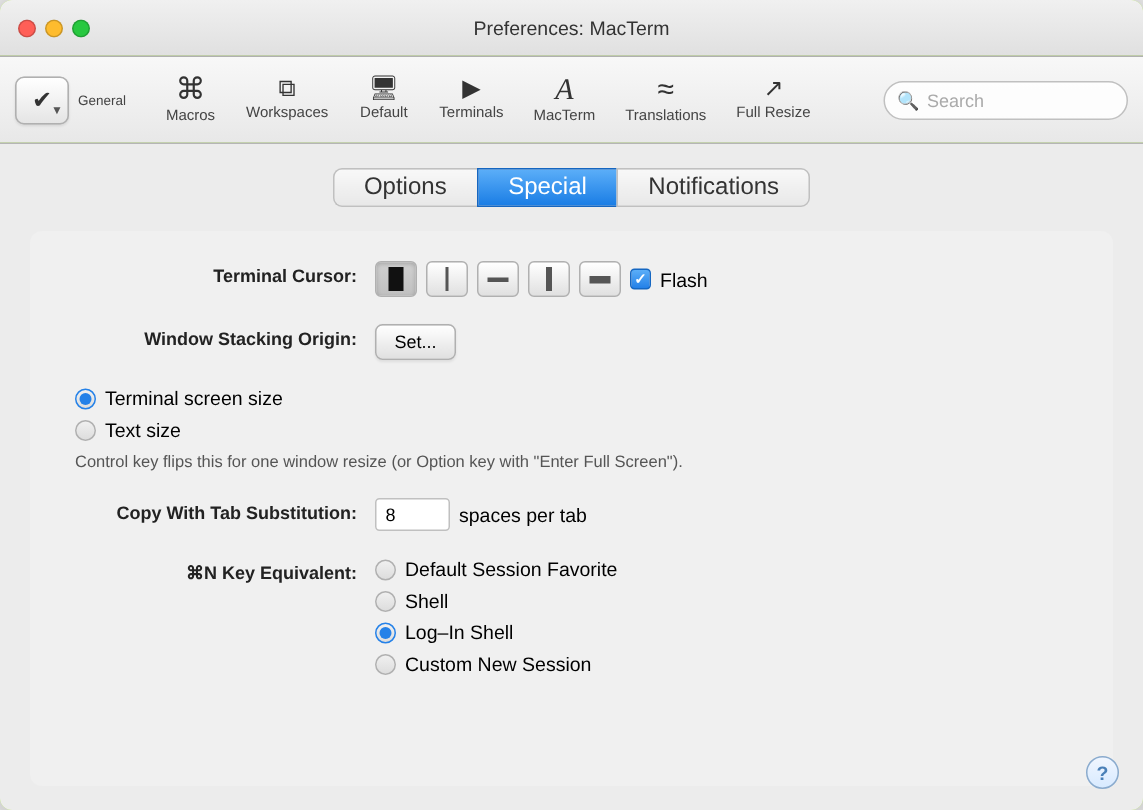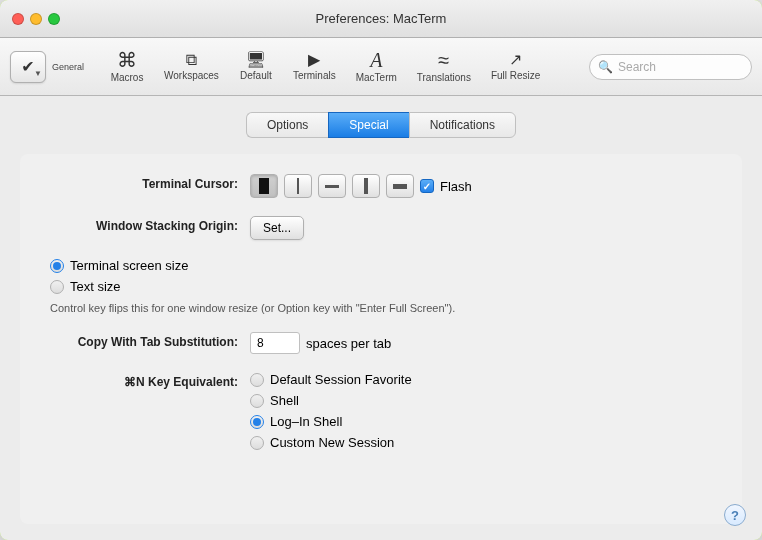--- a/index.html
+++ b/index.html
@@ -153,21 +153,21 @@
       display: flex;
       justify-content: center;
       gap: 0;
       margin-bottom: 4px;
     }
     .tab-btn {
       padding: 4px 20px;
       border: 1px solid #c0c0c0;
       background: linear-gradient(to bottom, #f8f8f8, #e8e8e8);
       cursor: pointer;
-      font-size: 12px;
+      font-size: 16px;
       color: #333;
       height: 26px;
       display: flex;
       align-items: center;
     }
     .tab-btn:first-child {
       border-radius: 6px 0 0 6px;
     }
     .tab-btn:last-child {
       border-radius: 0 6px 6px 0;

